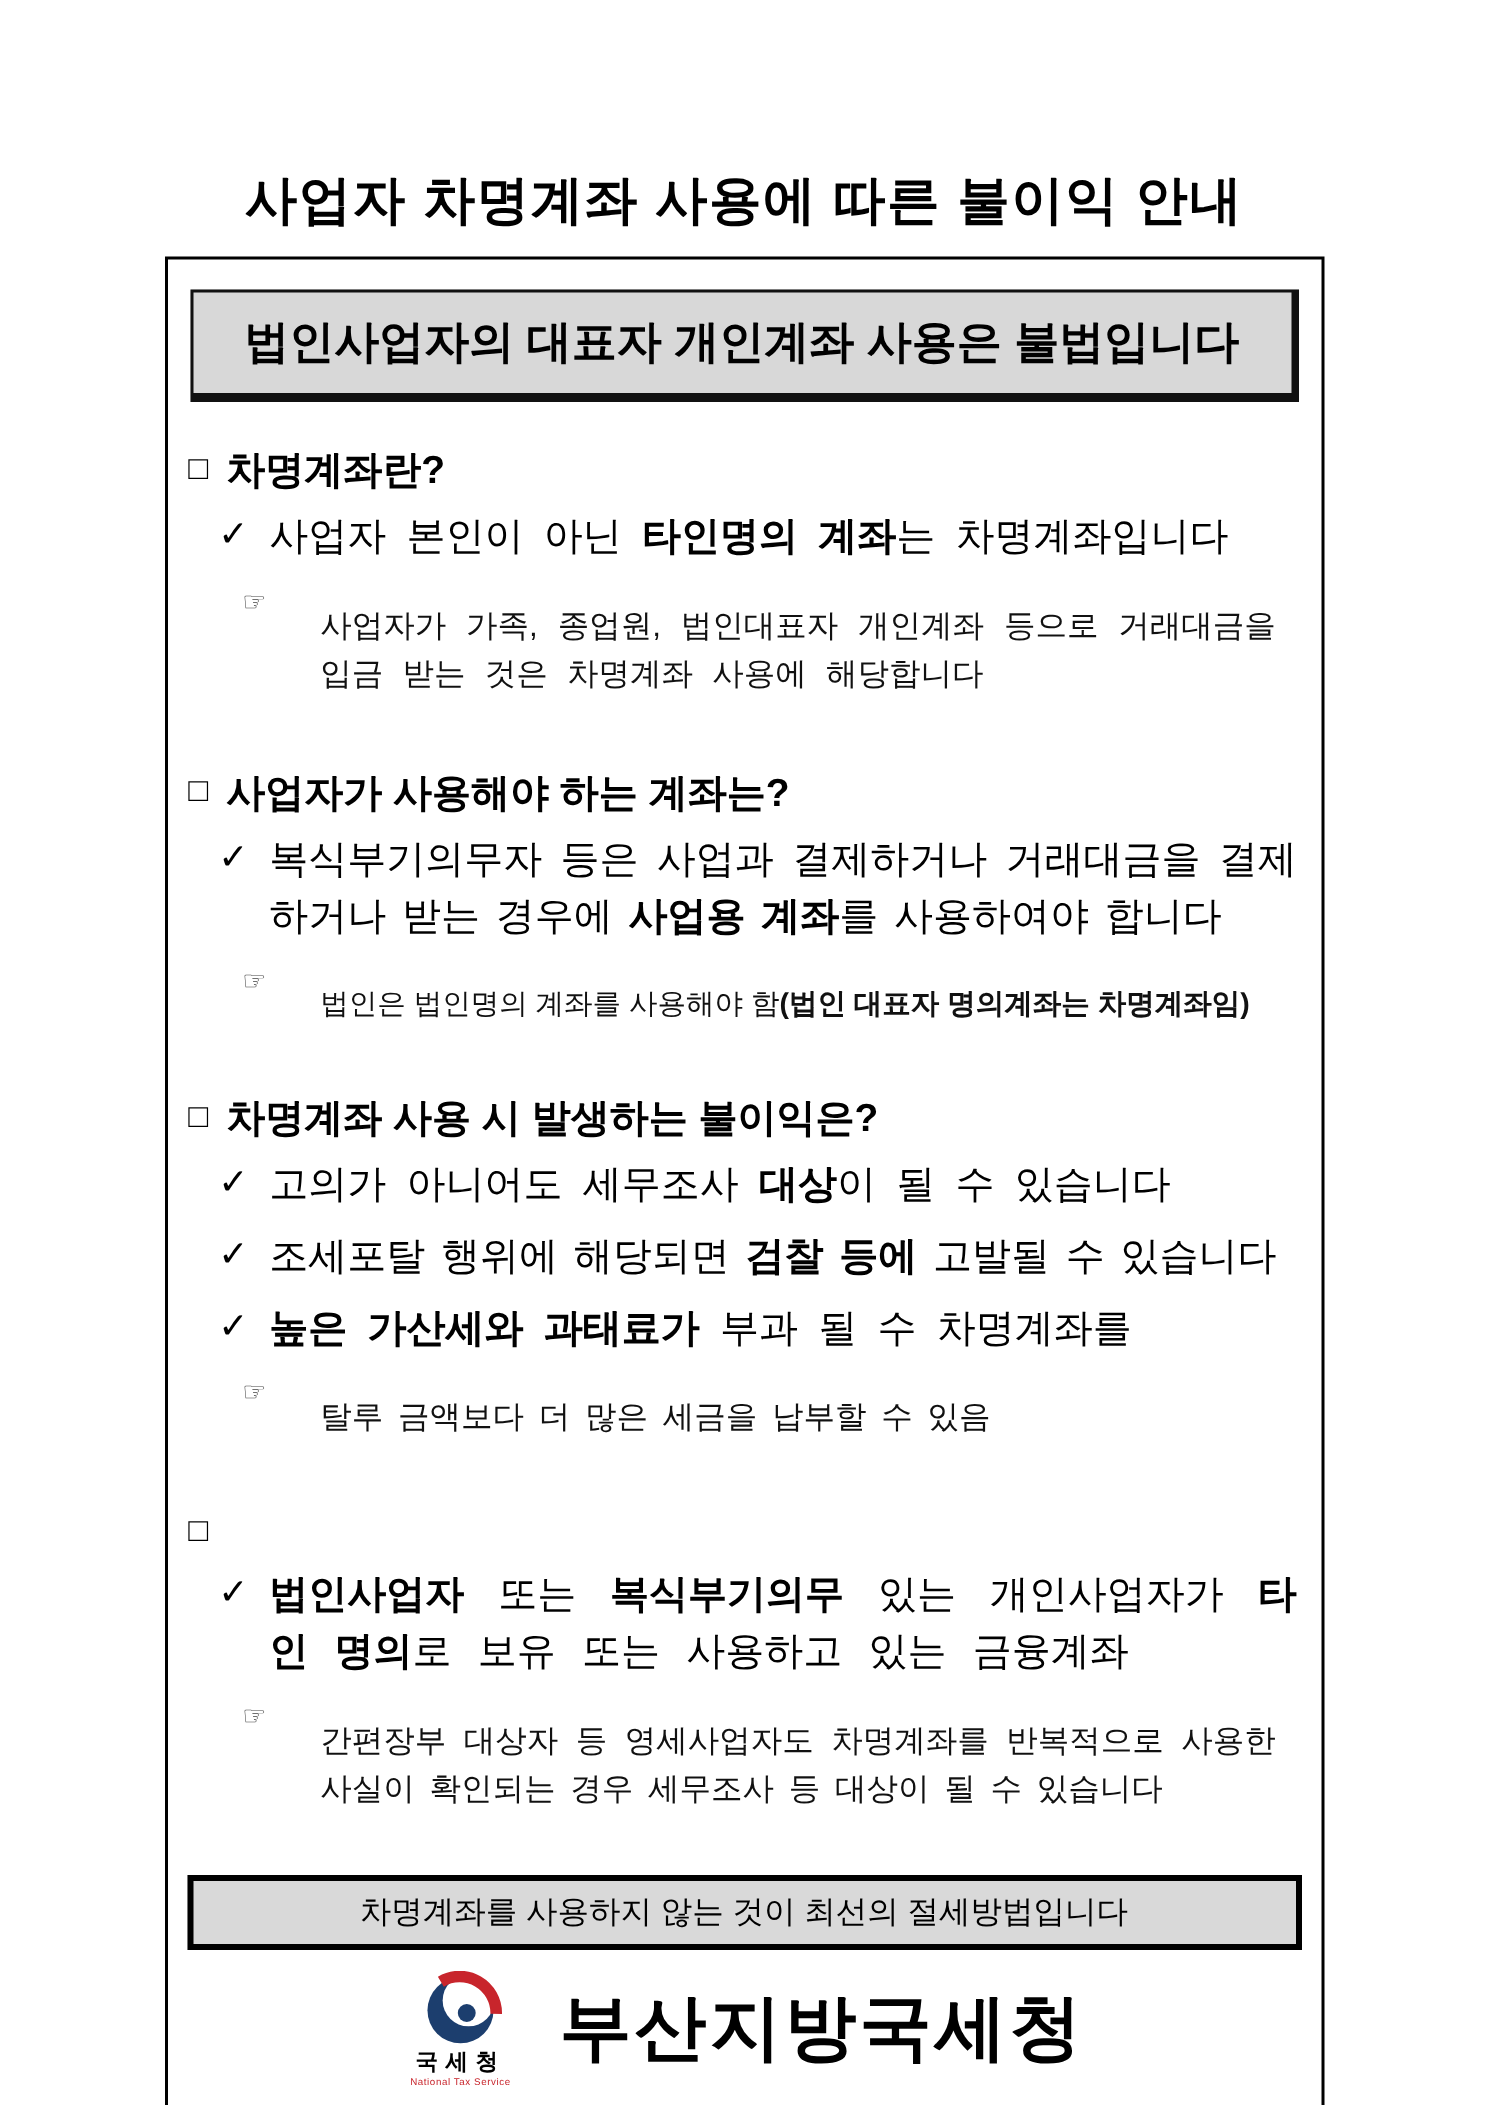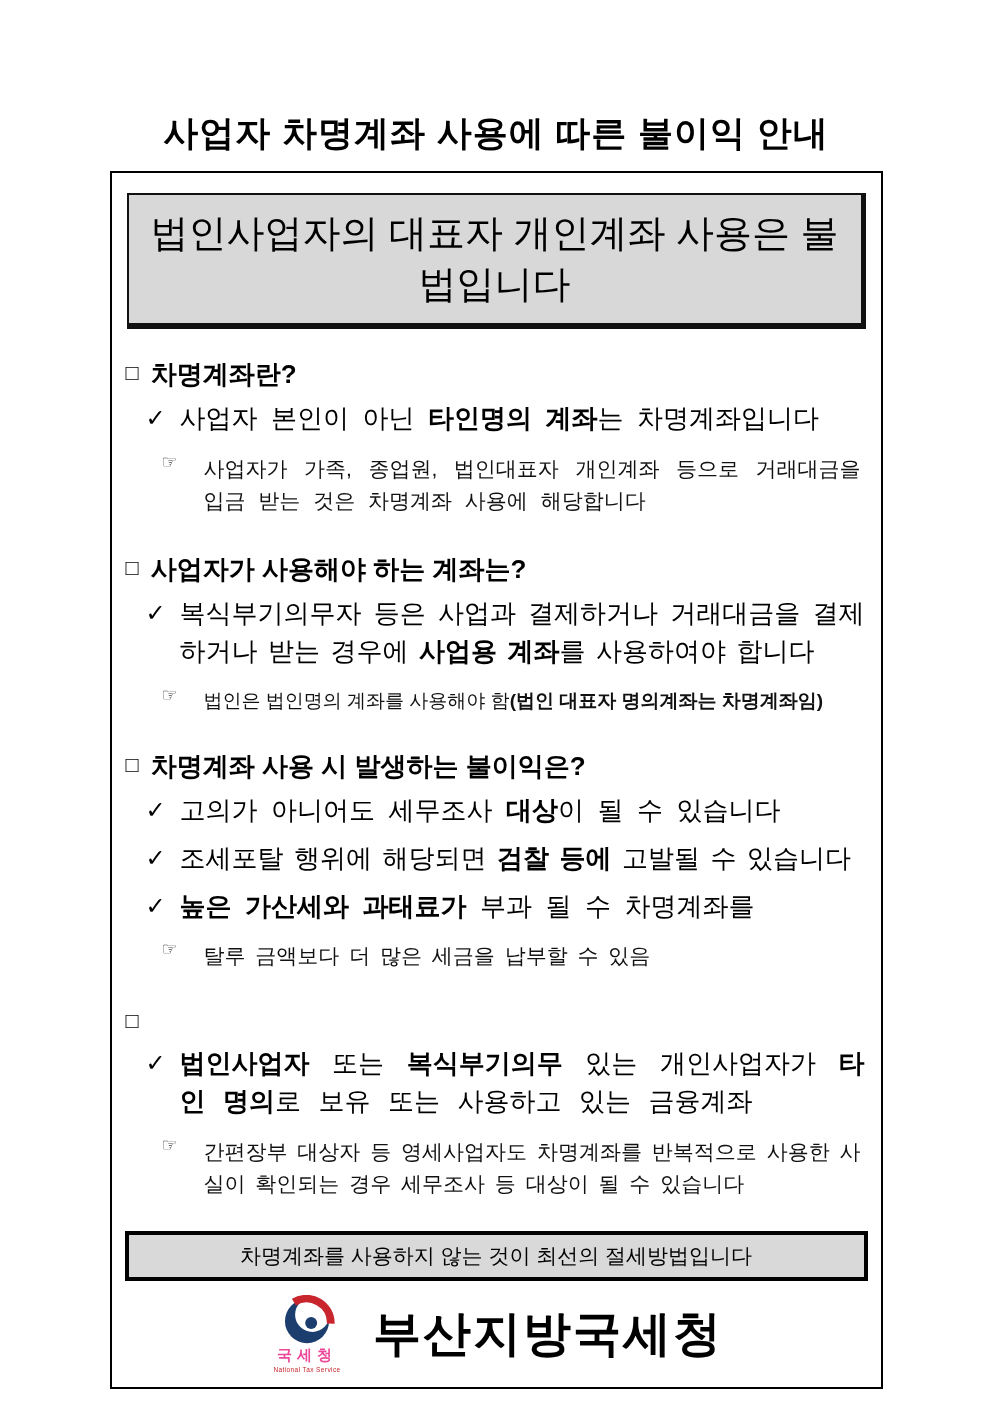--- a/index.html
+++ b/index.html
@@ -12,21 +12,21 @@
     margin:110px 0 0 0;text-align:center;
     font-size:35px;font-weight:bold;letter-spacing:1px;
   }
   .doc-box{
     width:773px;box-sizing:border-box;margin:14px auto 0 auto;
     border:2px solid #000;background:#fff;padding-bottom:14px;
   }
   .banner{
     margin:20px 15px 0 15px;background:#d8d8d8;
     border-style:solid;border-color:#111;border-width:2px 5px 6px 2px;
-    text-align:center;font-weight:normal;font-size:38px;
+    text-align:center;font-weight:bold;font-size:30px;
     padding:13px 4px;letter-spacing:0px;
   }
   .sec-head{
     margin:30px 14px 0 14px;font-size:26px;font-weight:bold;
     display:flex;align-items:center;line-height:1.2;
   }
   .sec-head .sq{font-size:22px;margin-right:12px;font-weight:normal;transform:translateY(-1px);}
   .check{
     display:flex;margin:10px 16px 0 34px;
     font-family:"Liberation Serif","DejaVu Serif",serif;
@@ -36,21 +36,21 @@
     flex:none;width:34px;
     font-family:"Liberation Sans","DejaVu Sans",sans-serif;
     font-size:24px;transform:translateY(1px);
   }
   .check .txt{margin:0;flex:1;}
   .note{
     display:flex;margin:9px 14px 0 50px;
     font-size:21px;line-height:1.55;color:#111;
   }
   .note .mark{flex:none;width:36px;font-size:18px;color:#444;transform:translateY(2px);}
-  .note .txt{margin:6px;flex:1;}
+  .note .txt{margin:16px;flex:1;}
   .note.small{font-size:19px;margin-right:6px;}
   .just{text-align:justify;}
   .ws-s{word-spacing:4px;}
   .ws-m{word-spacing:7px;}
   .ws-l{word-spacing:11px;}
   .b{font-weight:bold;}
   .footer-box{
     margin:24px 13px 0 13px;background:#d9d9d9;border:4px solid #000000;
     text-align:center;font-size:21px;line-height:1.42;padding:6px 0 7px 0;
   }
@@ -156,19 +156,19 @@
   </div>
 
   <div class="logo-row">
     <div class="nts-logo">
       <svg width="60" height="50" viewBox="0 0 100 84" aria-hidden="true">
         <circle cx="50" cy="44" r="37" fill="#1c3e6e"></circle>
         <circle cx="59" cy="33" r="29" fill="#ffffff"></circle>
         <path d="M 28,12 A 41,41 0 0 1 90,48" fill="none" stroke-width="13" stroke="#c8252c"></path>
         <circle cx="57" cy="47" r="10" fill="#1c3e6e"></circle>
       </svg>
-      <div class="agency" style="color:#ec4899;">국세청</div>
+      <div class="agency" style="color:#000000;">국세청</div>
       <div class="agency-en" style="color:#c8252c;">National Tax Service</div>
     </div>
     <div class="office-name">부산지방국세청</div>
   </div>
 
 </div>
 
 </body></html>

